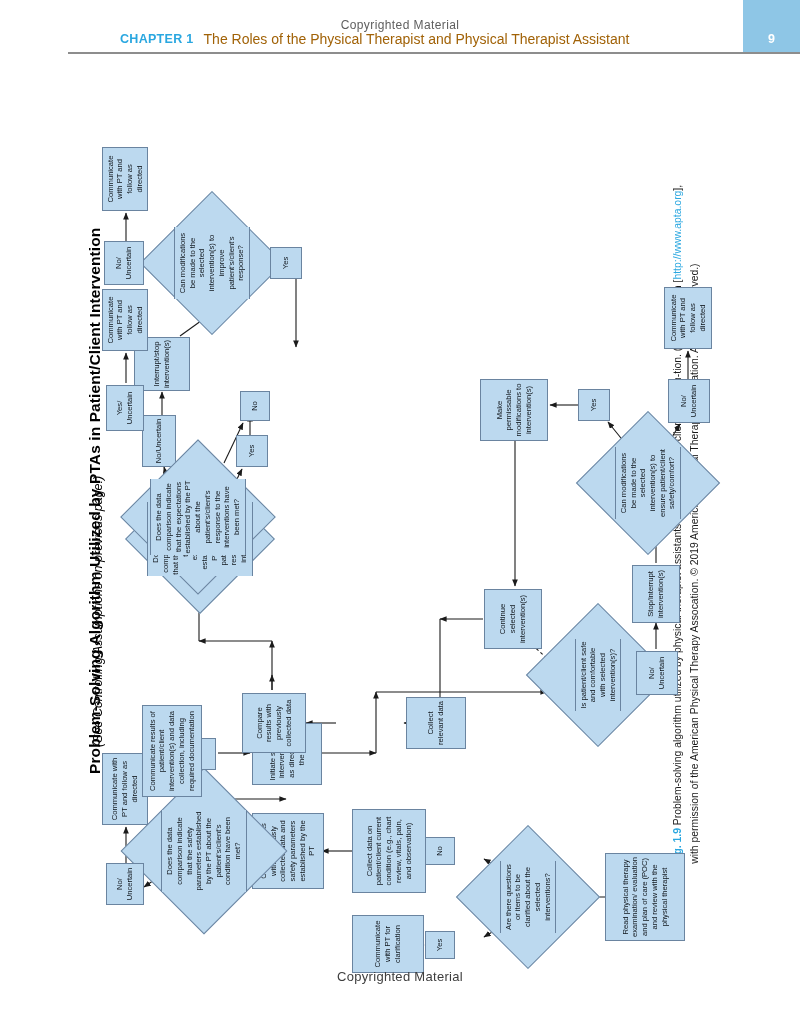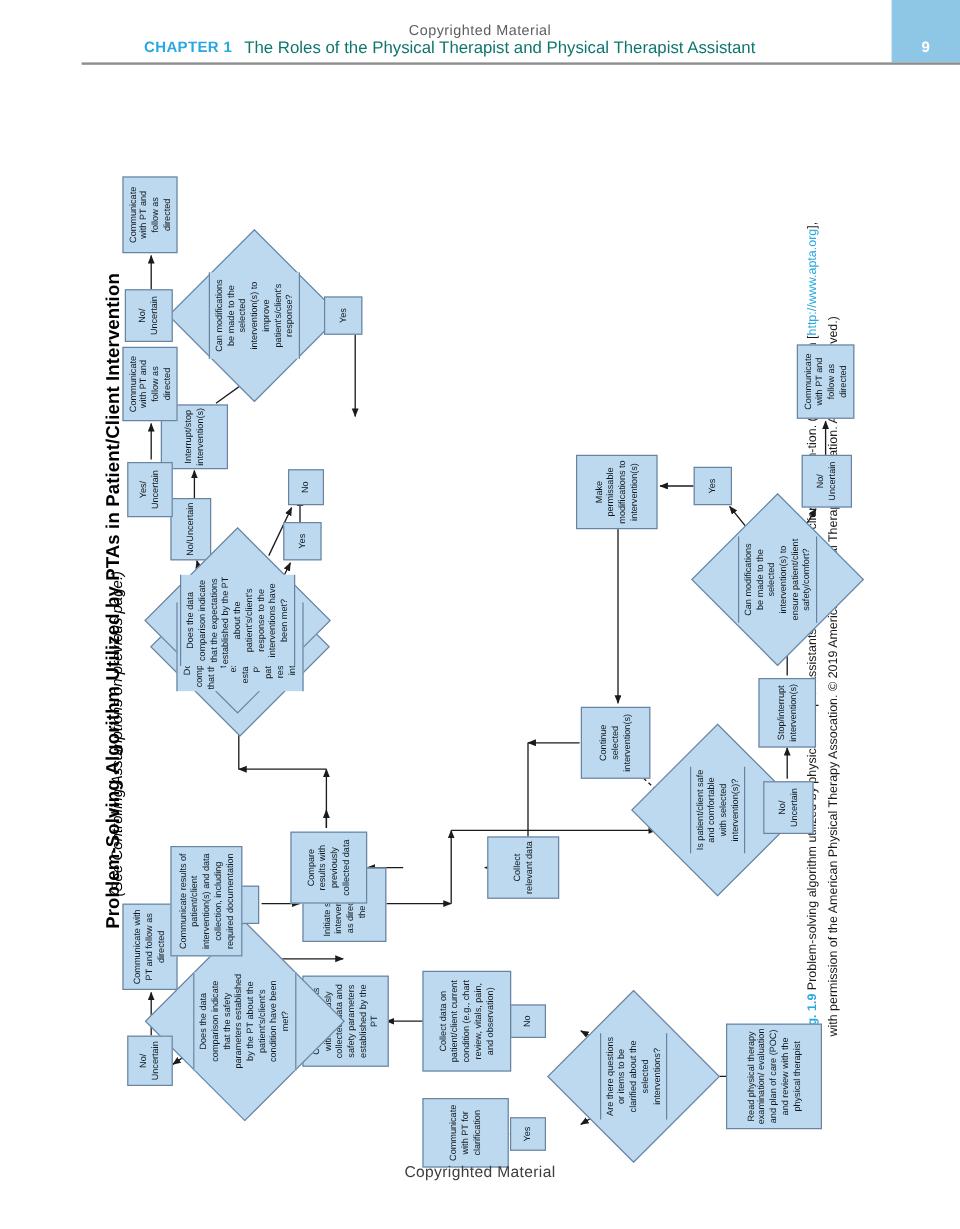--- a/index.html
+++ b/index.html
@@ -24,21 +24,21 @@
   }
   .head-line{
     position:absolute;left:68px;right:0;top:26px;height:26px;
     display:flex;align-items:center;
   }
   .head-chapter{
     color:#2aa7e0;font-size:12.5px;font-weight:bold;letter-spacing:.3px;
     margin-left:52px;
   }
   .head-title{
-    color:#0f766e;font-size:14px;margin-left:10px;white-space:nowrap;
+    color:#a16207;font-size:14px;margin-left:10px;white-space:nowrap;
   }
   .folio-box{
     position:absolute;right:0;top:0;width:57px;height:52px;background:#8ec6e6;
   }
   .folio-num{
     position:absolute;right:0;top:26px;width:57px;height:26px;
     display:flex;align-items:center;justify-content:center;
     color:#ffffff;font-size:12.5px;font-weight:bold;
   }
 

